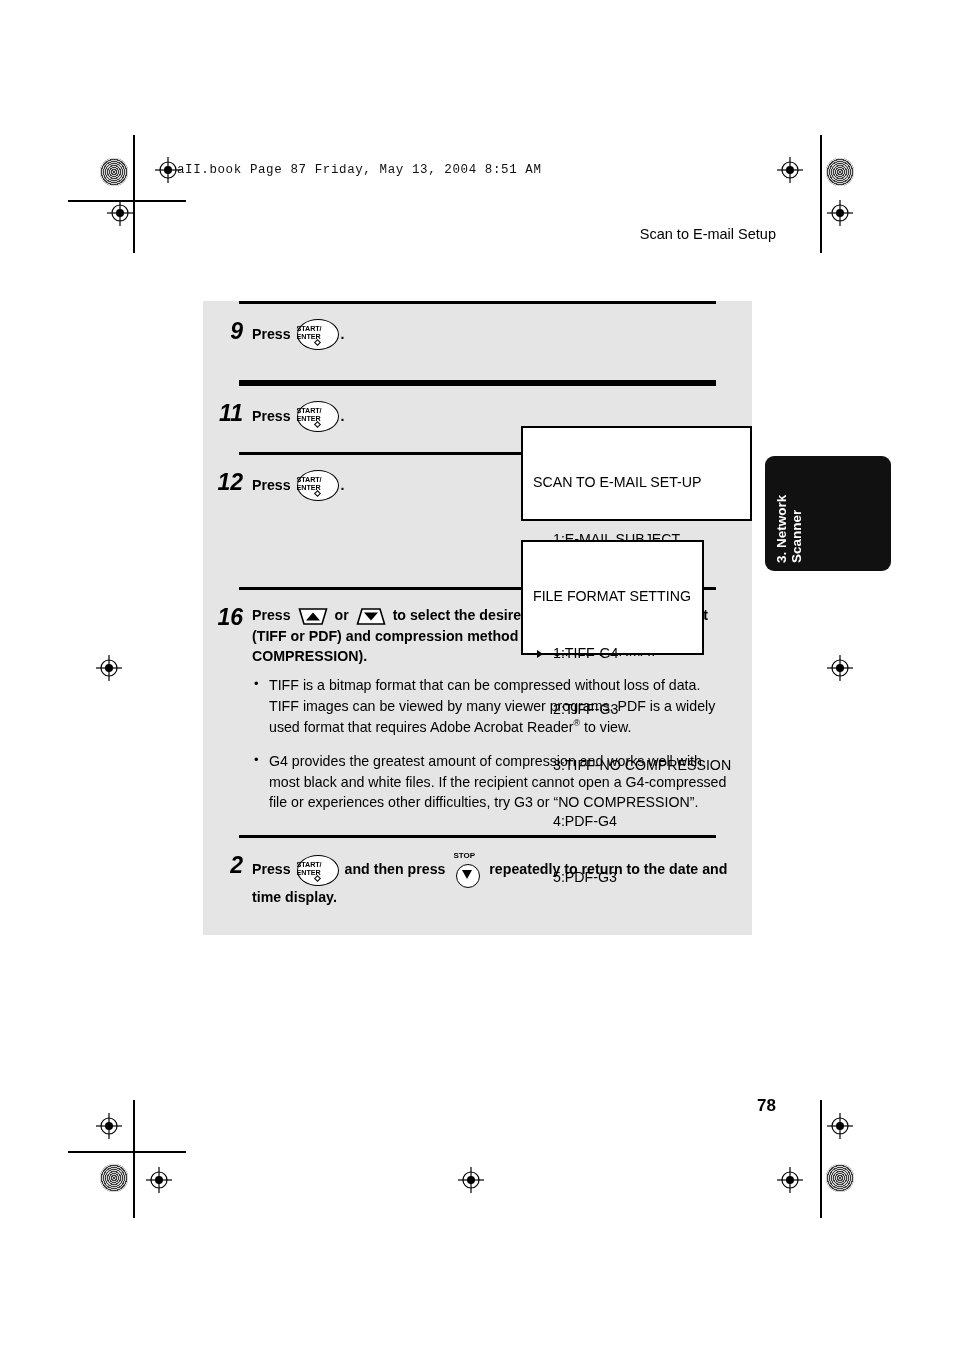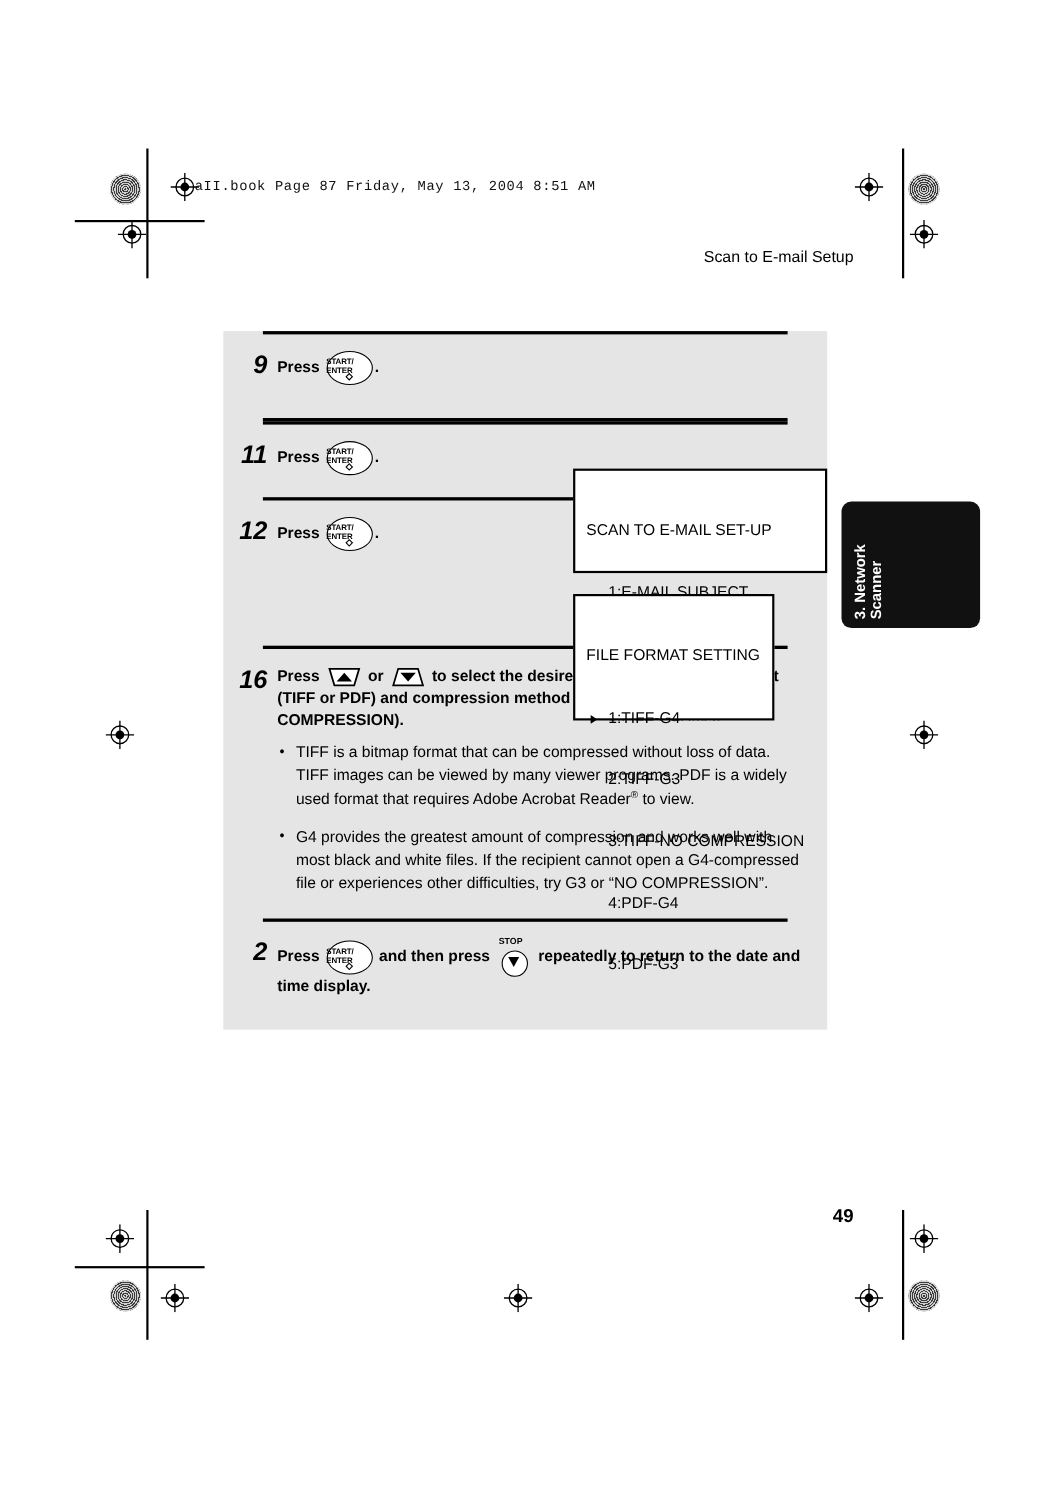--- a/index.html
+++ b/index.html
@@ -501,13 +501,13 @@
 
 <div class="lcd" id="lcd2">
   <div class="ln">FILE FORMAT SETTING</div>
   <div class="ln sel">1:TIFF-G4</div>
   <div class="ln ind">2:TIFF-G3</div>
   <div class="ln ind">3:TIFF-NO COMPRESSION</div>
   <div class="ln ind">4:PDF-G4</div>
   <div class="ln ind">5:PDF-G3</div>
 </div>
 
-<div class="pagenum">49</div>
+<div class="pagenum">78</div>
 
 </body></html>

